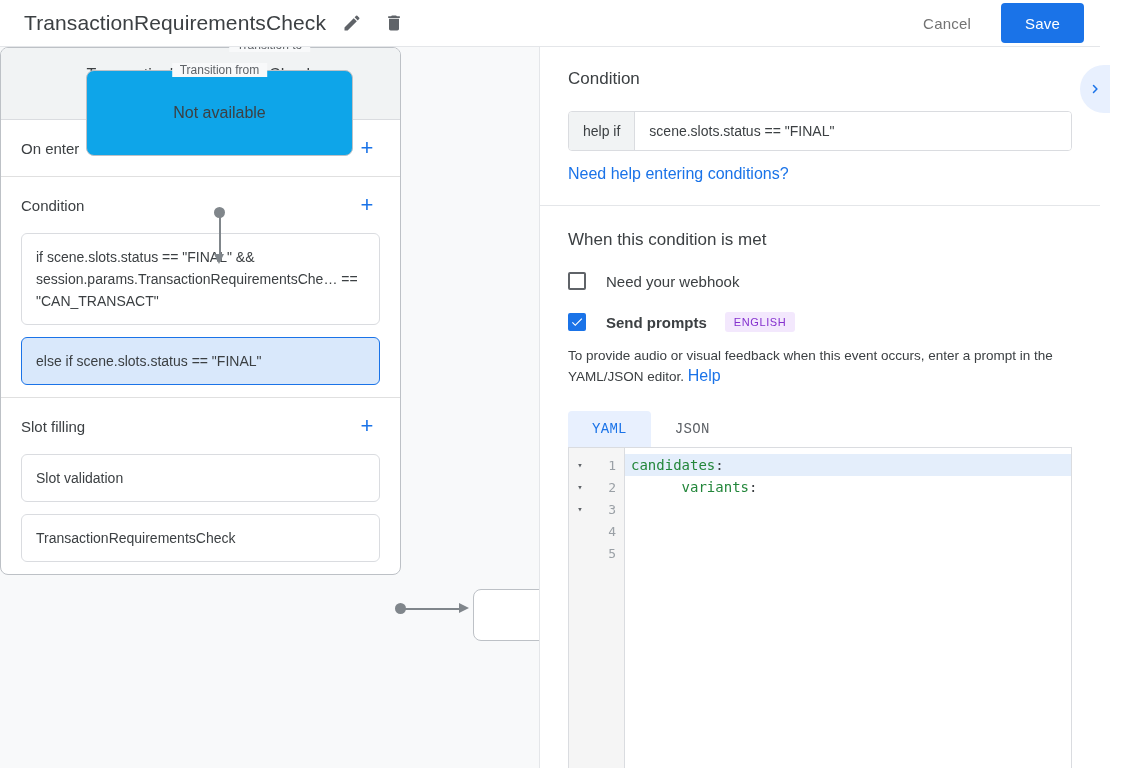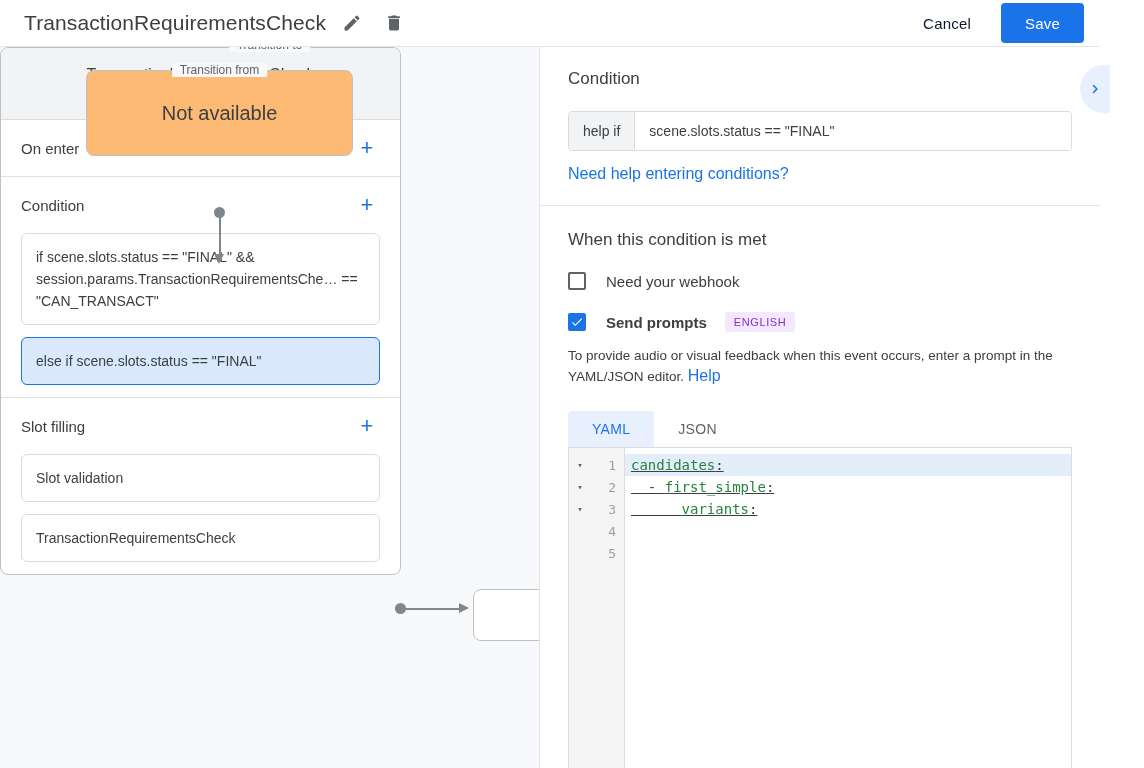--- a/index.html
+++ b/index.html
@@ -27,21 +27,21 @@
     white-space: nowrap;
   }
   .header-icon-btn {
     width: 32px; height: 32px; margin-left: 10px;
     display: flex; align-items: center; justify-content: center;
     border-radius: 50%; cursor: pointer;
   }
   .header-icon-btn:first-of-type { margin-left: 16px; }
   .header-spacer { flex: 1; }
   .btn-text {
-    color: #0f172a; font-size: 15px; font-weight: 500;
+    color: #737373; font-size: 15px; font-weight: 500;
     padding: 9px 14px; border-radius: 4px; background: none; border: none;
     cursor: pointer; font-family: inherit; letter-spacing: .2px;
   }
   .btn-filled {
     background: #1a73e8; color: #fff; font-size: 15px; font-weight: 500;
     padding: 0 24px; height: 40px; border: none; border-radius: 4px;
     cursor: pointer; margin-left: 16px; font-family: inherit; letter-spacing: .2px;
   }
 
   
@@ -52,34 +52,34 @@
     width: 540px; min-width: 540px;
     background: #f8f9fa;
     border-right: 1px solid #e4e6e9;
     position: relative; overflow: hidden;
   }
 
   .fieldset-box {
     position: absolute;
     border: 1px solid #bdc1c6;
     border-radius: 8px;
-    background: #fdba74;
+    background: #0ea5e9;
   }
   .fieldset-legend {
     position: absolute; top: -8px; left: 50%; transform: translateX(-50%);
     background: #f8f9fa; padding: 0 8px;
     font-size: 12px; color: #5f6368; white-space: nowrap;
   }
 
   
   #node-from {
     left: 86px; top: 23px; width: 267px; height: 86px;
     display: flex; align-items: center; justify-content: center;
   }
-  #node-from .node-text { font-size: 20px; color: #3c4043; }
+  #node-from .node-text { font-size: 16px; color: #3c4043; }
 
   
   .conn-dot {
     position: absolute; width: 11px; height: 11px; border-radius: 50%;
     background: #80868b;
   }
   .conn-line { position: absolute; background: #80868b; }
   .conn-arrow {
     position: absolute; width: 0; height: 0;
   }
@@ -173,21 +173,21 @@
     margin-left: 18px; background: #f3e8fd; color: #8430ce;
     font-size: 11px; letter-spacing: .6px; padding: 4px 9px; border-radius: 3px;
   }
   .hint {
     margin-top: 14px; font-size: 13.5px; color: #3c4043;
     line-height: 20px; max-width: 560px;
   }
 
   
   .editor-wrap { flex: 1; display: flex; flex-direction: column; min-height: 0; padding: 0 28px 0; }
-  .tabs { display: flex; margin-top: 6px; }
+  .tabs { display: flex; margin-top: 6px; font-family: Liberation Mono, monospace; }
   .tab {
     padding: 10px 24px; font-size: 14px; font-weight: 500; color: #5f6368;
     cursor: pointer; border-radius: 4px 4px 0 0; letter-spacing: .3px;
   }
   .tab.active { color: #1a73e8; background: #e8f0fe; }
 
   .editor {
     flex: 1; min-height: 0; display: flex;
     border: 1px solid #dadce0; border-bottom: none;
     background: #fff; overflow: hidden;
@@ -201,21 +201,21 @@
     font-family: "DejaVu Sans Mono", monospace; font-size: 13px; color: #9aa0a6;
   }
   .fold { width: 22px; text-align: center; font-size: 9px; color: #5f6368; cursor: pointer; }
   .fold.empty { color: transparent; }
   .lnum { flex: 1; text-align: right; padding-right: 8px; }
 
   .code {
     flex: 1; padding-top: 6px; overflow: hidden;
     font-family: "DejaVu Sans Mono", monospace; font-size: 14px;
   }
-  .code-row { height: 22px; line-height: 22px; white-space: pre; padding-left: 6px; text-decoration: underline; }
+  .code-row { height: 22px; line-height: 22px; white-space: pre; padding-left: 6px; }
   .code-row.active { background: #e4eefb; }
   .tok-key { color: #22863a; }
   .tok-punc { color: #3c4043; }
   .tok-val { color: #202124; }
 </style>
 </head>
 <body>
 
 <div class="app">
 
@@ -356,21 +356,20 @@
                 <span class="fold empty"></span>
                 <span class="lnum">4</span>
               </div>
               <div class="gutter-row">
                 <span class="fold empty"></span>
                 <span class="lnum">5</span>
               </div>
             </div>
           <div class="code" id="code">
               <div class="code-row active"><span class="tok-punc"></span><span class="tok-key">candidates</span><span class="tok-punc">:</span><span class="tok-val"></span></div>
-              <div class="code-row"><span class="tok-punc">  - </span><span class="tok-key">first_simple</span><span class="tok-punc">:</span><span class="tok-val"></span></div>
               <div class="code-row"><span class="tok-punc">      </span><span class="tok-key">variants</span><span class="tok-punc">:</span><span class="tok-val"></span></div>
               <div class="code-row"></div>
             </div>
         </div>
       </div>
 
     </div>
   </div>
 </div>
 

